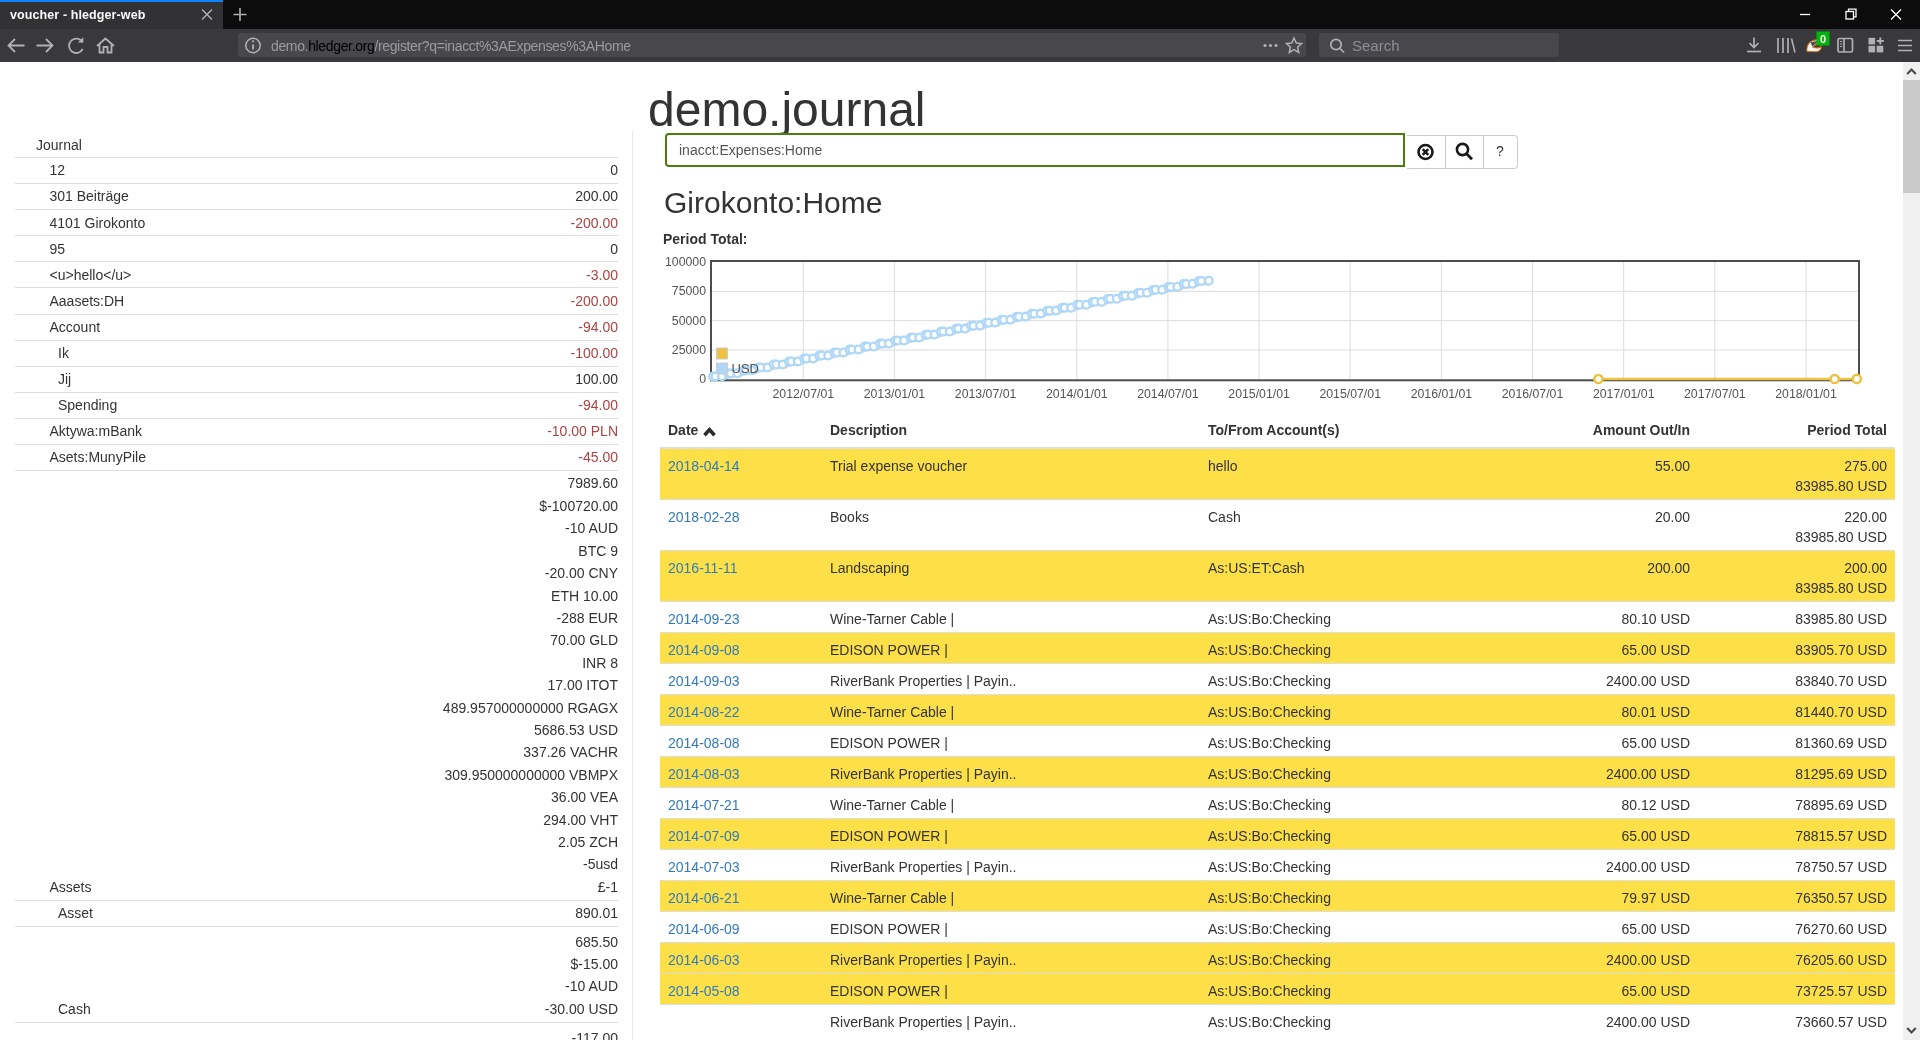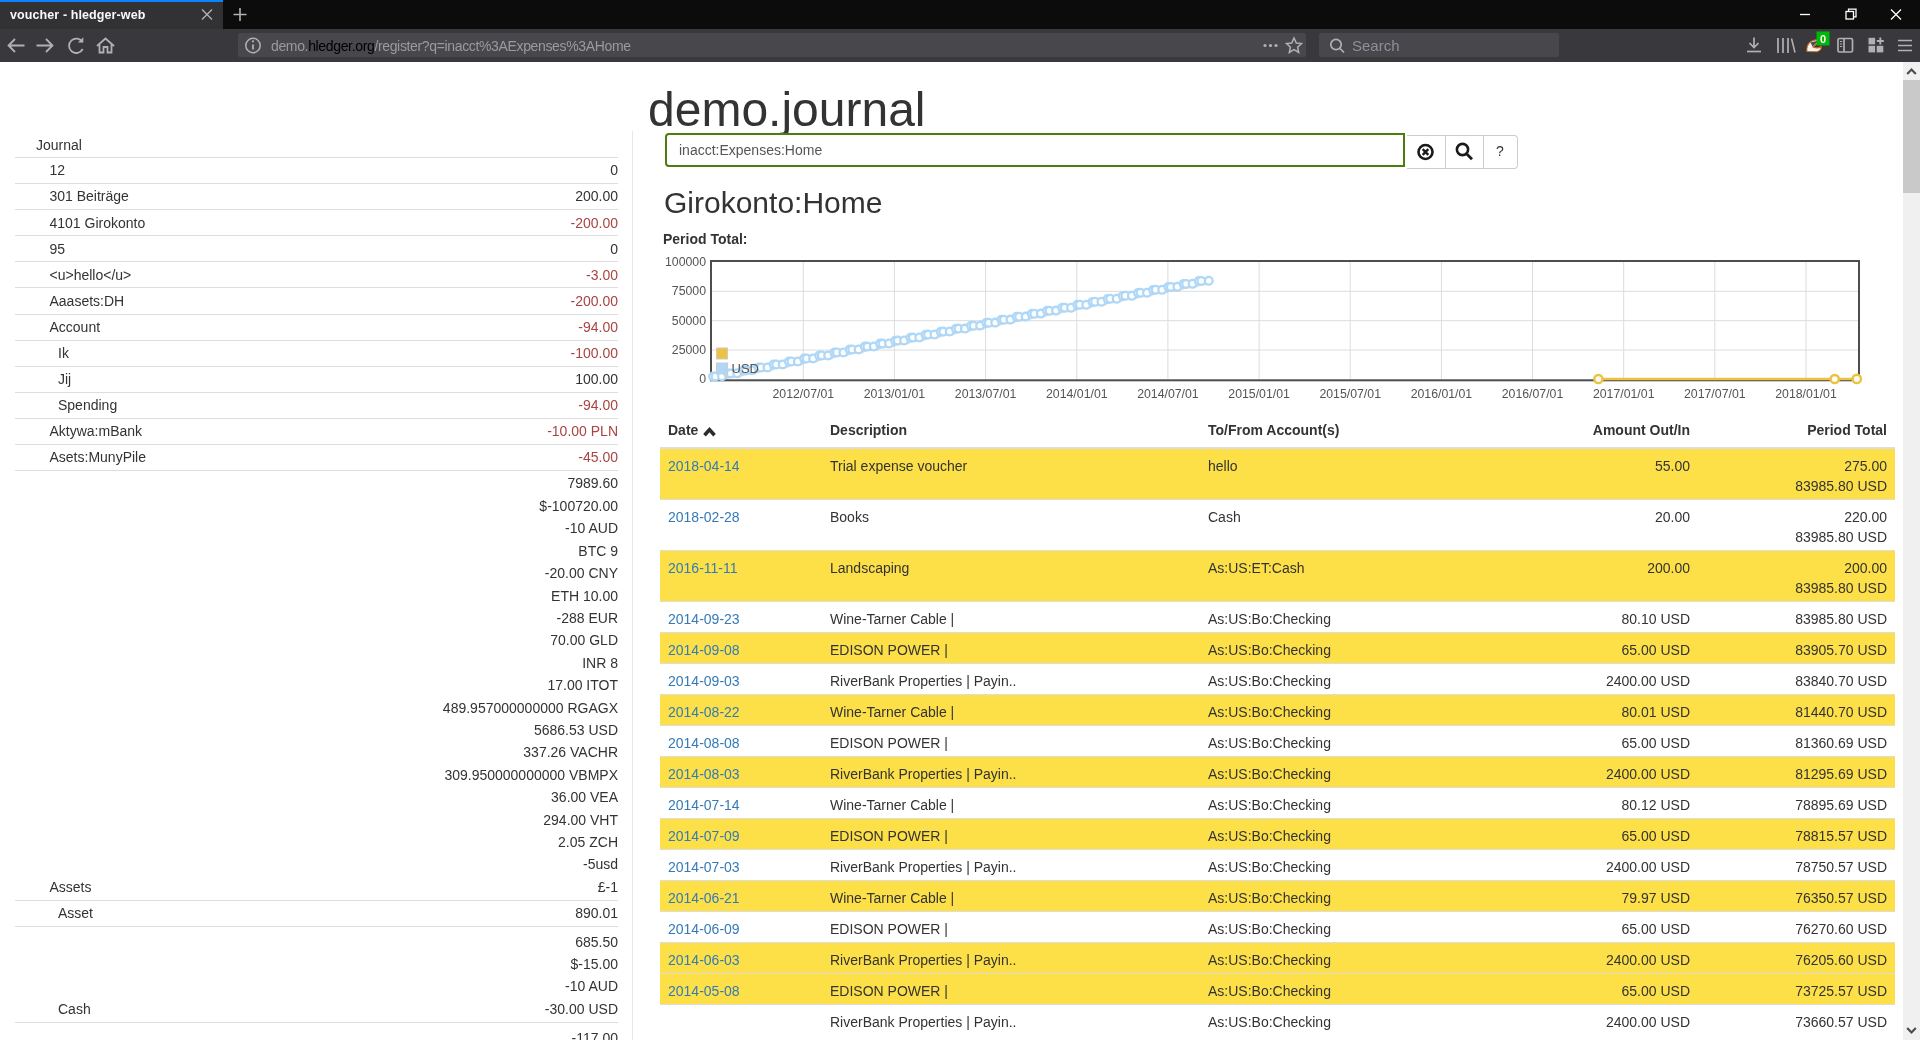--- a/index.html
+++ b/index.html
@@ -441,21 +441,21 @@
           <td class="r">81360.69 USD</td>
         </tr>
 <tr class="g">
           <td><a>2014-08-03</a></td>
           <td>RiverBank Properties | Payin..</td>
           <td>As:US:Bo:Checking</td>
           <td class="r">2400.00 USD</td>
           <td class="r">81295.69 USD</td>
         </tr>
 <tr>
-          <td><a>2014-07-14</a></td>
+          <td><a>2014-07-21</a></td>
           <td>Wine-Tarner Cable |</td>
           <td>As:US:Bo:Checking</td>
           <td class="r">80.12 USD</td>
           <td class="r">78895.69 USD</td>
         </tr>
 <tr class="g">
           <td><a>2014-07-09</a></td>
           <td>EDISON POWER |</td>
           <td>As:US:Bo:Checking</td>
           <td class="r">65.00 USD</td>

